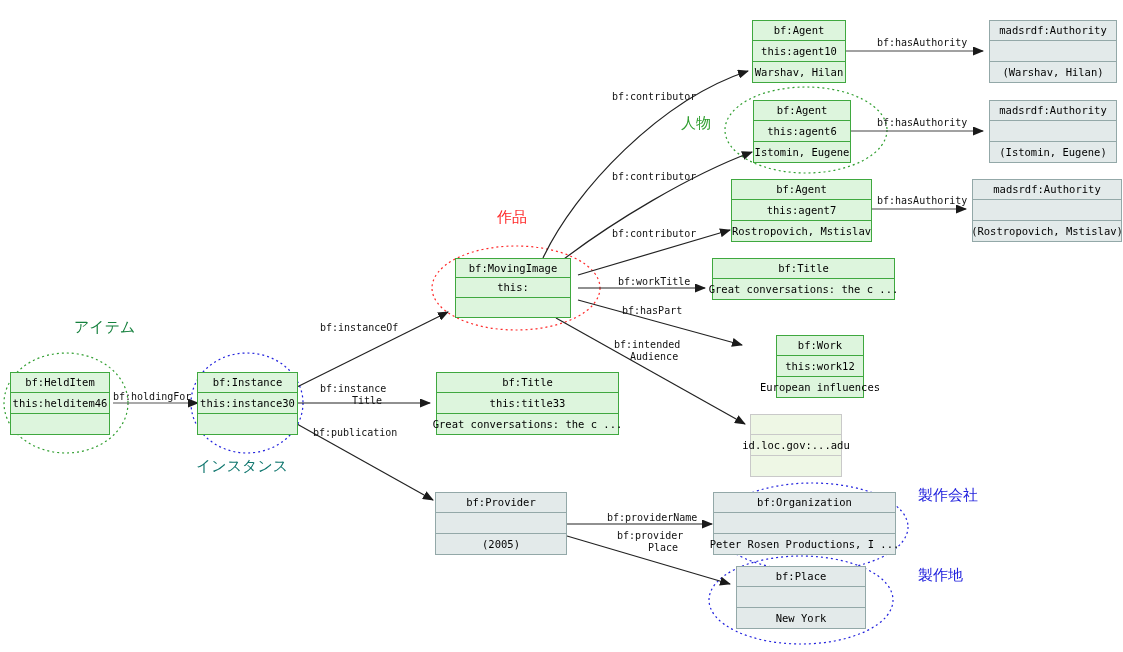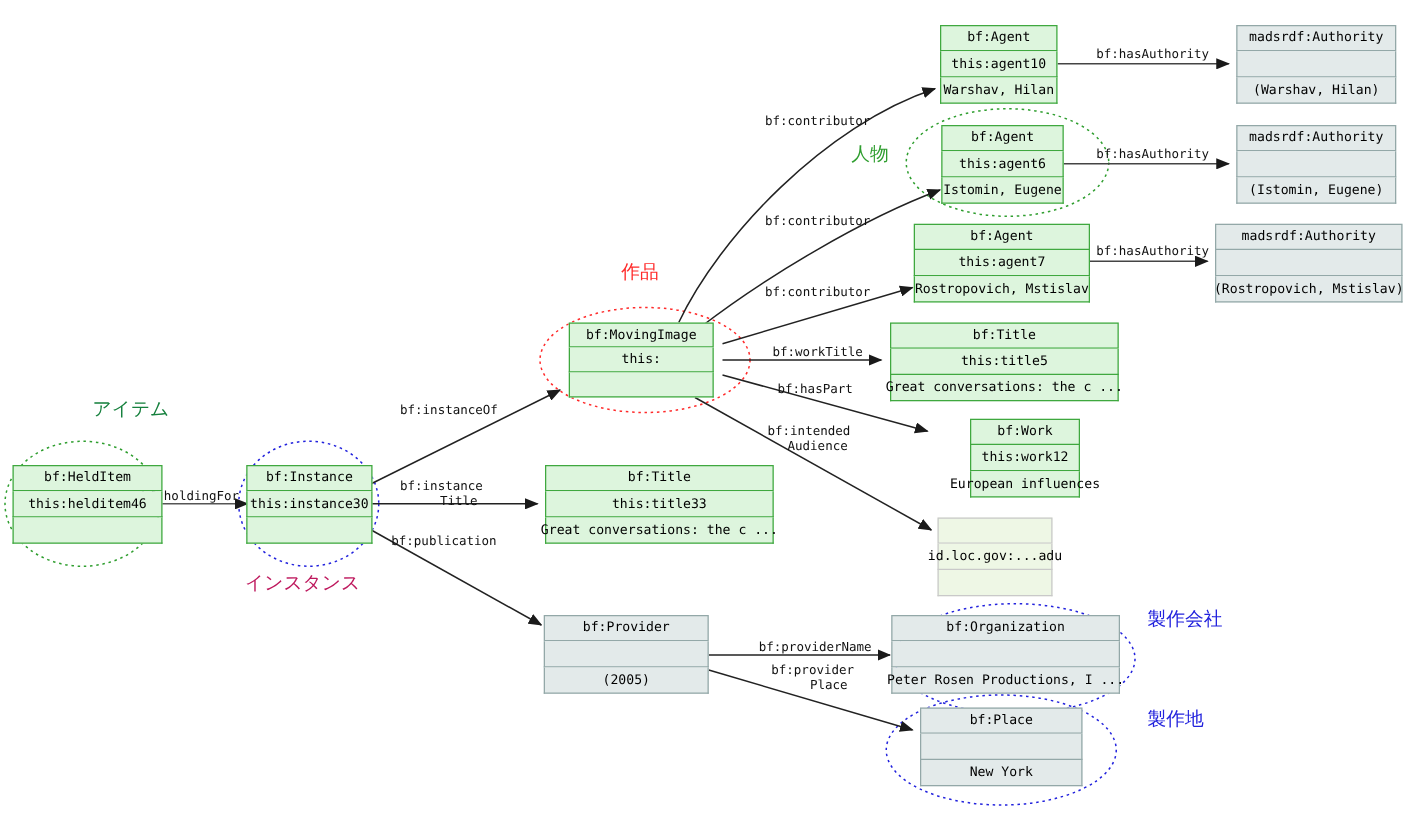--- a/index.html
+++ b/index.html
@@ -97,27 +97,27 @@
     <text class="edgelabel" x="877" y="46">bf:hasAuthority</text>
     <text class="edgelabel" x="877" y="126">bf:hasAuthority</text>
     <text class="edgelabel" x="877" y="204">bf:hasAuthority</text>
 
     <text class="edgelabel" x="607" y="521">bf:providerName</text>
     <text class="edgelabel" x="617" y="539">bf:provider</text>
     <text class="edgelabel" x="648" y="551">Place</text>
   </svg>
 
   <div class="jlabel" style="left:74px;top:318px;color:#15803d;">アイテム</div>
-  <div class="jlabel" style="left:196px;top:457px;color:#be185d;">インスタンス</div>
+  <div class="jlabel" style="left:196px;top:457px;color:#0f766e;">インスタンス</div>
   <div class="jlabel" style="left:497px;top:208px;color:#ff2a2a;">作品</div>
   <div class="jlabel" style="left:681px;top:114px;color:#2f9e2f;">人物</div>
   <div class="jlabel" style="left:918px;top:486px;color:#2222dd;">製作会社</div>
   <div class="jlabel" style="left:918px;top:566px;color:#2222dd;">製作地</div>
 
-  <div class="nodebox green" style="left:10px;top:372px;width:120px;">
+  <div class="nodebox green" style="left:10px;top:372px;width:100px;">
     <div class="cell" style="height:21px;">bf:HeldItem</div>
     <div class="cell" style="height:21px;">this:helditem46</div>
     <div class="cell" style="height:21px;"></div>
   </div>
 
   <div class="nodebox green" style="left:197px;top:372px;width:101px;">
     <div class="cell" style="height:21px;">bf:Instance</div>
     <div class="cell" style="height:21px;">this:instance30</div>
     <div class="cell" style="height:21px;"></div>
   </div>
@@ -159,21 +159,20 @@
   </div>
 
   <div class="nodebox teal" style="left:972px;top:179px;width:150px;">
     <div class="cell" style="height:21px;">madsrdf:Authority</div>
     <div class="cell" style="height:21px;"></div>
     <div class="cell" style="height:21px;">(Rostropovich, Mstislav)</div>
   </div>
 
   <div class="nodebox green" style="left:712px;top:258px;width:183px;">
     <div class="cell" style="height:21px;">bf:Title</div>
-    <div class="cell" style="height:21px;">this:title5</div>
     <div class="cell" style="height:21px;">Great conversations: the c ...</div>
   </div>
 
   <div class="nodebox green" style="left:436px;top:372px;width:183px;">
     <div class="cell" style="height:21px;">bf:Title</div>
     <div class="cell" style="height:21px;">this:title33</div>
     <div class="cell" style="height:21px;">Great conversations: the c ...</div>
   </div>
 
   <div class="nodebox green" style="left:776px;top:335px;width:88px;">

